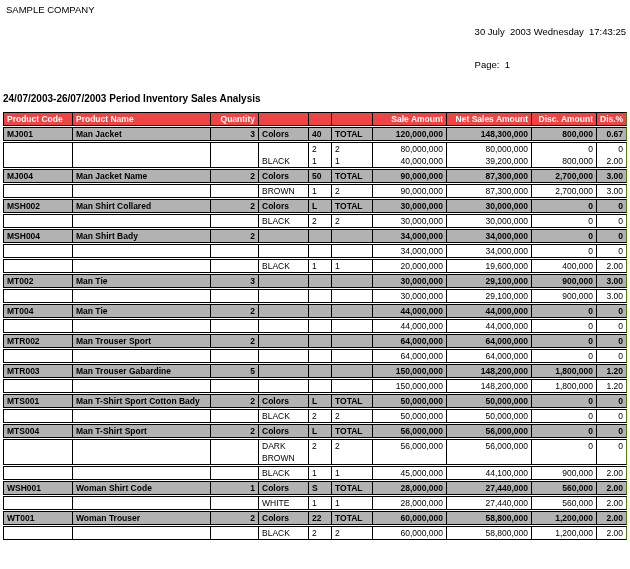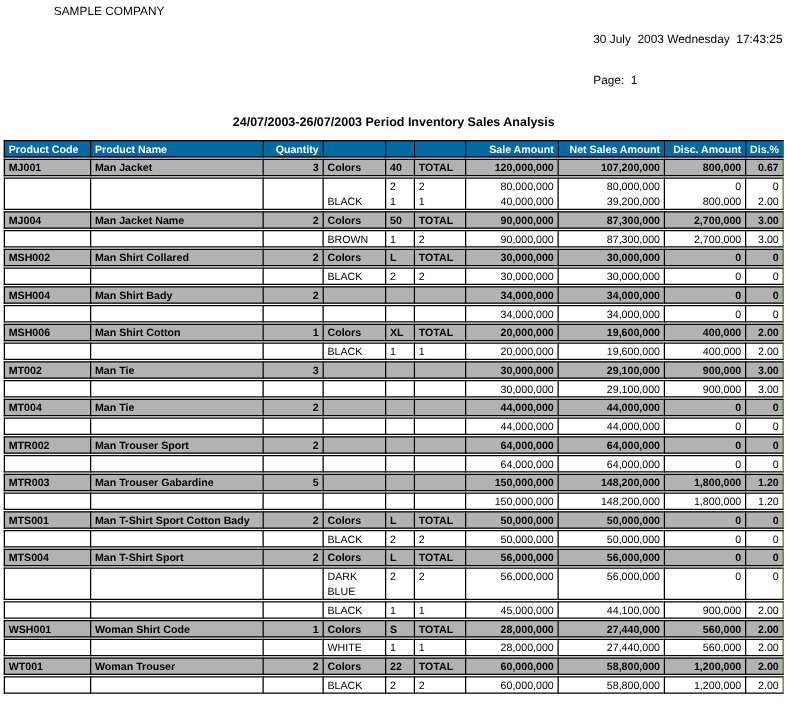--- a/index.html
+++ b/index.html
@@ -1,24 +1,24 @@
 <!DOCTYPE html>
 <html><head>
 <meta charset="utf-8">
 <style>
   html,body{margin:0;padding:0;background:#fff;color:#000;}
   body{width:630px;height:569px;font-family:"Liberation Sans",sans-serif;overflow:hidden;}
   .page{padding:3px 3px 0 3px;}
-  .topbar{display:flex;justify-content:space-between;align-items:flex-start;font-size:9.5px;line-height:11px;padding:1px 1px 0 3px;margin-left:37px;}
+  .topbar{display:flex;justify-content:space-between;align-items:flex-start;font-size:9.5px;line-height:11px;padding:1px 1px 0 3px;}
   .top-right{white-space:pre;}
-  .title{text-align:center;font-weight:bold;font-size:10px;margin:1px 0 7px 0;}
+  .title{font-weight:bold;font-size:10px;margin:1px 0 7px 0;}
   table{border-collapse:separate;border-spacing:0 1px;table-layout:fixed;width:624px;}
   th,td{box-sizing:border-box;border:1px solid #000;border-right:none;padding:0 3px;font-size:8.5px;line-height:12px;overflow:hidden;white-space:pre-line;vertical-align:top;}
   th:last-child,td:last-child{border-right:1px solid #4d7c0f;}
-  thead th{background:#0369a1;color:#fff;font-weight:bold;text-align:left;height:14px;}
+  thead th{background:#ef4444;color:#fff;font-weight:bold;text-align:left;height:14px;}
   tr.product td{background:#b2b2b2;font-weight:bold;}
   tr.detail td{background:#fff;font-weight:normal;}
   .a-r{text-align:right;}
   .c0{width:69px}.c1{width:138px}.c2{width:48px}.c3{width:50px}.c4{width:23px}
   .c5{width:41px}.c6{width:74px}.c7{width:85px}.c8{width:65px}.c9{width:31px}
 </style>
 </head>
 <body>
 
 <div class="page">
@@ -47,21 +47,21 @@
       </thead>
     <tbody>
         <tr class="product">
           <td class="c0">MJ001</td>
           <td class="c1">Man Jacket</td>
           <td class="c2 a-r">3</td>
           <td class="c3">Colors</td>
           <td class="c4">40</td>
           <td class="c5">TOTAL</td>
           <td class="c6 a-r">120,000,000</td>
-          <td class="c7 a-r">107,200,000</td>
+          <td class="c7 a-r">148,300,000</td>
           <td class="c8 a-r">800,000</td>
           <td class="c9 a-r">0.67</td>
         </tr>
         <tr class="detail">
           <td class="c0"></td>
           <td class="c1"></td>
           <td class="c2 a-r"></td>
           <td class="c3">
 BLACK</td>
           <td class="c4">2
@@ -142,32 +142,20 @@
           <td class="c1"></td>
           <td class="c2 a-r"></td>
           <td class="c3"></td>
           <td class="c4"></td>
           <td class="c5"></td>
           <td class="c6 a-r">34,000,000</td>
           <td class="c7 a-r">34,000,000</td>
           <td class="c8 a-r">0</td>
           <td class="c9 a-r">0</td>
         </tr>
-        <tr class="product">
-          <td class="c0">MSH006</td>
-          <td class="c1">Man Shirt Cotton</td>
-          <td class="c2 a-r">1</td>
-          <td class="c3">Colors</td>
-          <td class="c4">XL</td>
-          <td class="c5">TOTAL</td>
-          <td class="c6 a-r">20,000,000</td>
-          <td class="c7 a-r">19,600,000</td>
-          <td class="c8 a-r">400,000</td>
-          <td class="c9 a-r">2.00</td>
-        </tr>
         <tr class="detail">
           <td class="c0"></td>
           <td class="c1"></td>
           <td class="c2 a-r"></td>
           <td class="c3">BLACK</td>
           <td class="c4">1</td>
           <td class="c5">1</td>
           <td class="c6 a-r">20,000,000</td>
           <td class="c7 a-r">19,600,000</td>
           <td class="c8 a-r">400,000</td>
@@ -302,21 +290,21 @@
           <td class="c5">TOTAL</td>
           <td class="c6 a-r">56,000,000</td>
           <td class="c7 a-r">56,000,000</td>
           <td class="c8 a-r">0</td>
           <td class="c9 a-r">0</td>
         </tr>
         <tr class="detail">
           <td class="c0"></td>
           <td class="c1"></td>
           <td class="c2 a-r"></td>
-          <td class="c3">DARK BLUE</td>
+          <td class="c3">DARK BROWN</td>
           <td class="c4">2</td>
           <td class="c5">2</td>
           <td class="c6 a-r">56,000,000</td>
           <td class="c7 a-r">56,000,000</td>
           <td class="c8 a-r">0</td>
           <td class="c9 a-r">0</td>
         </tr>
         <tr class="detail">
           <td class="c0"></td>
           <td class="c1"></td>

